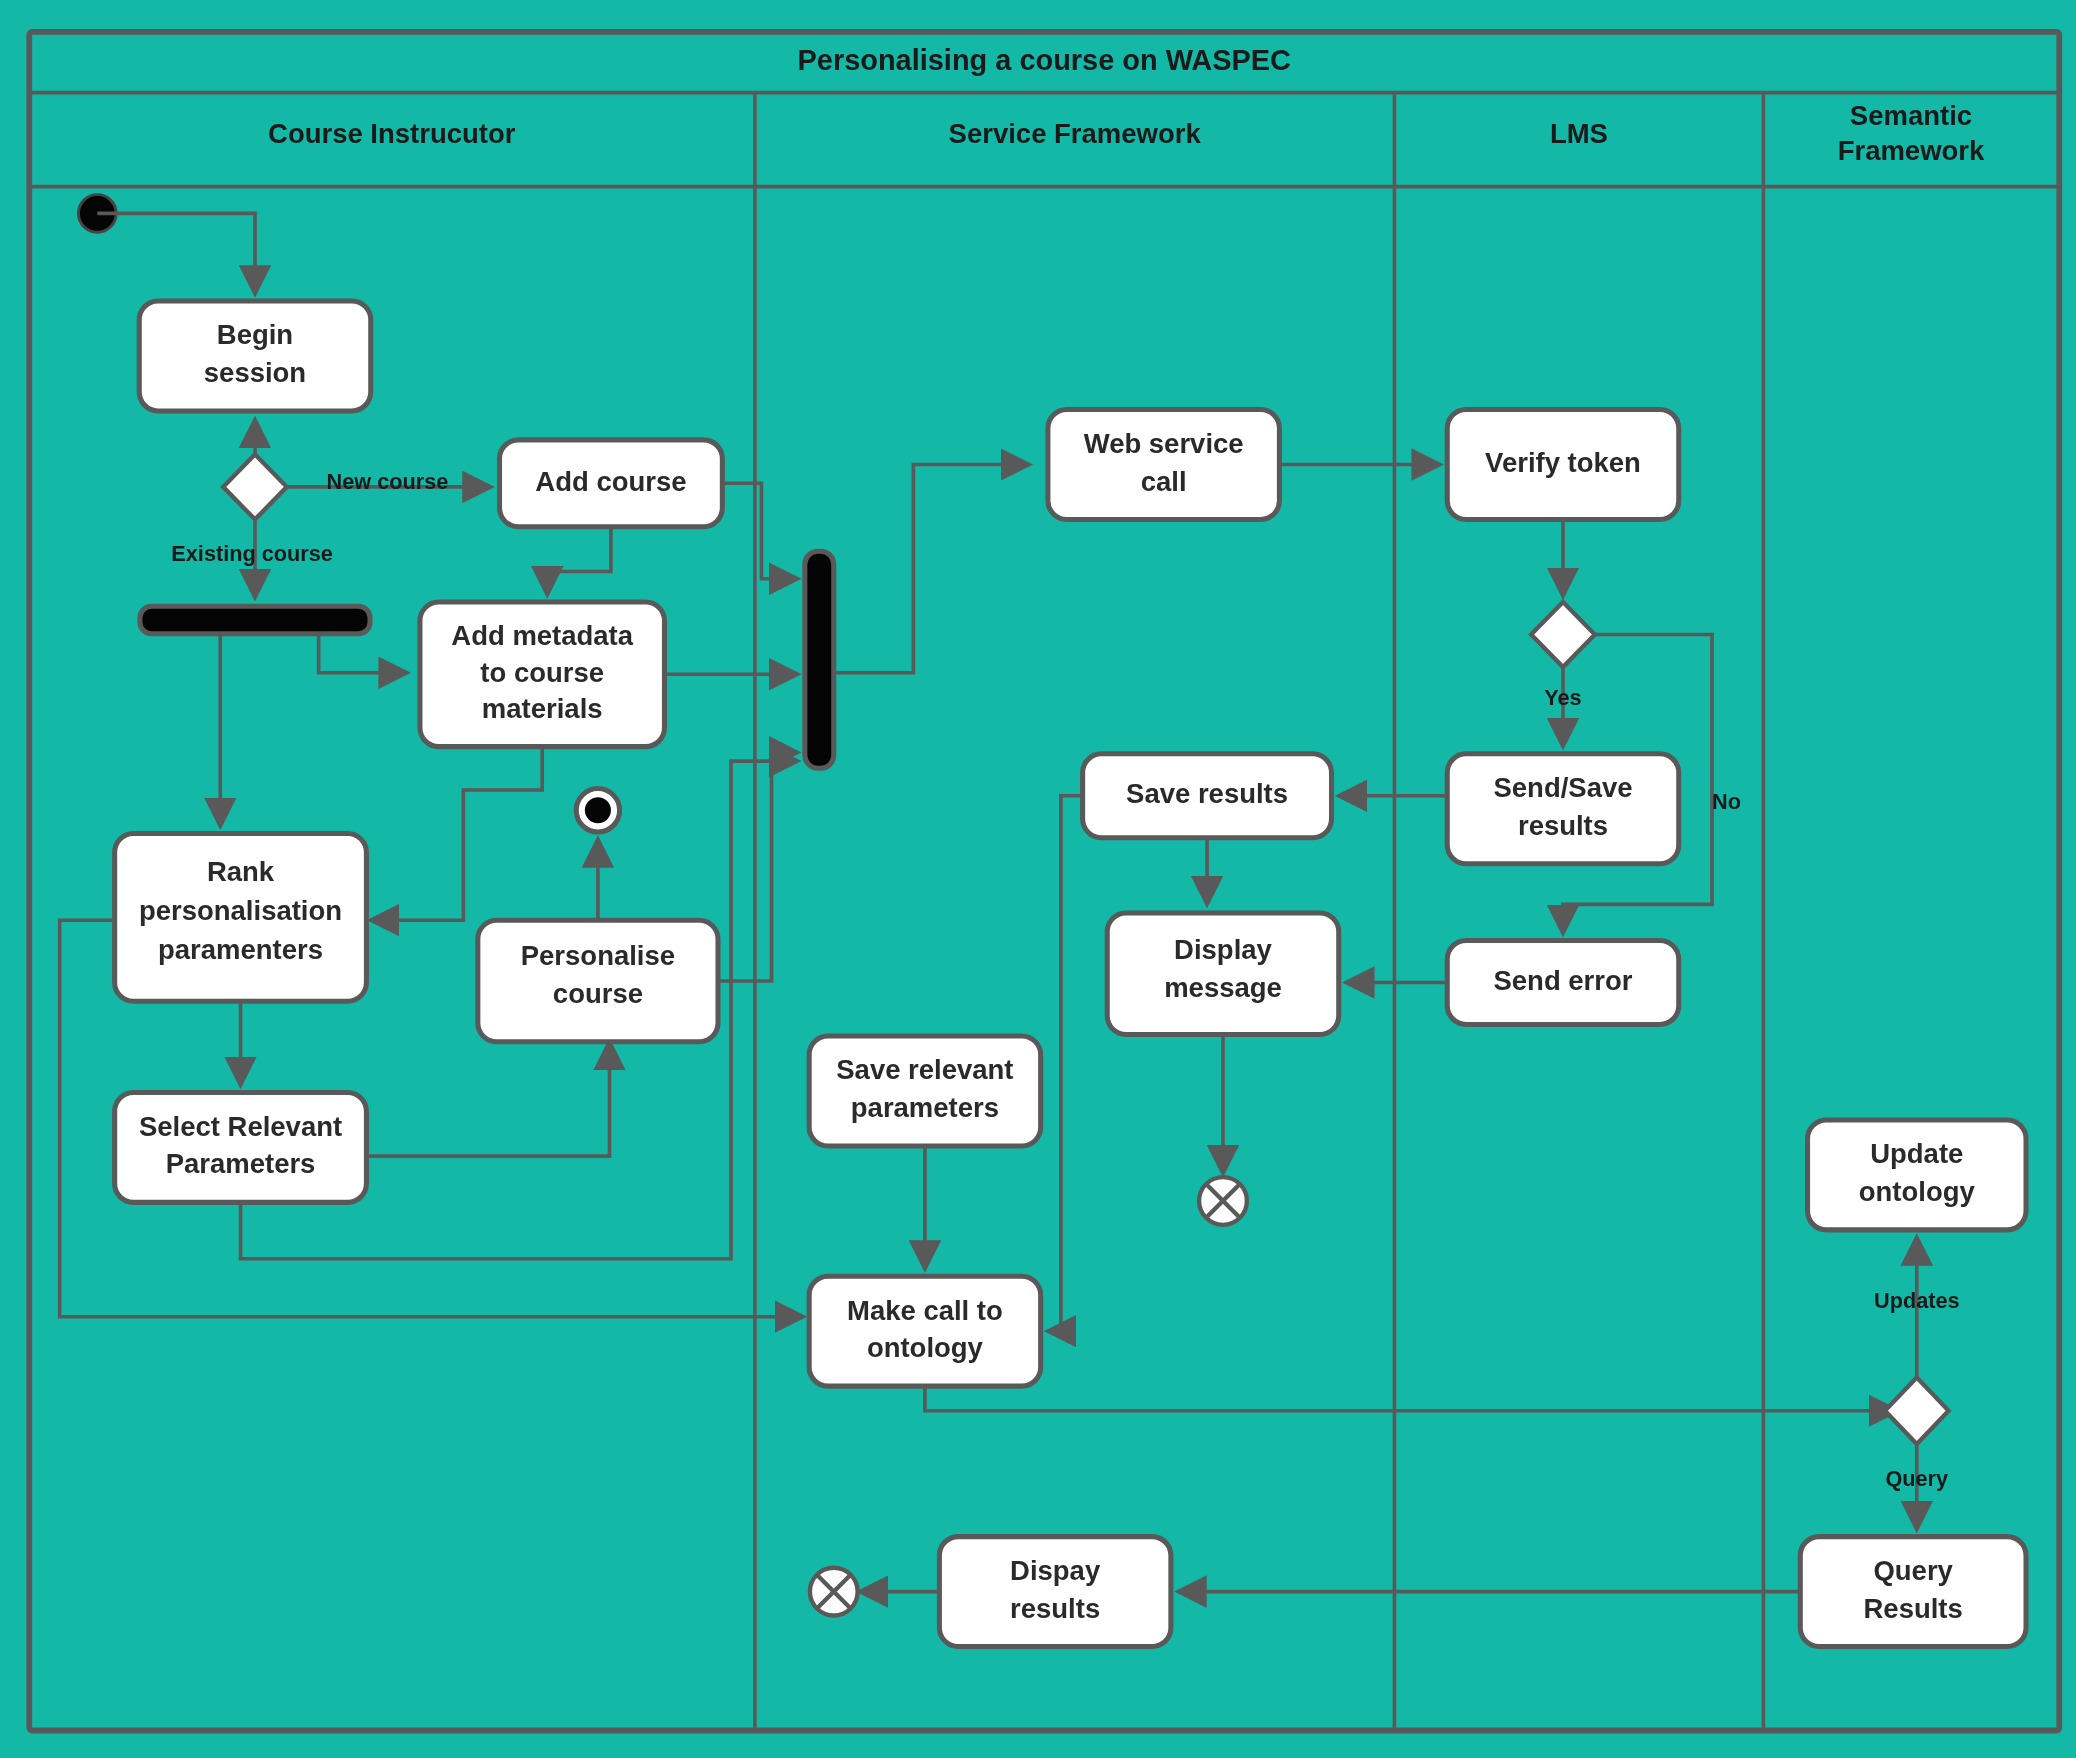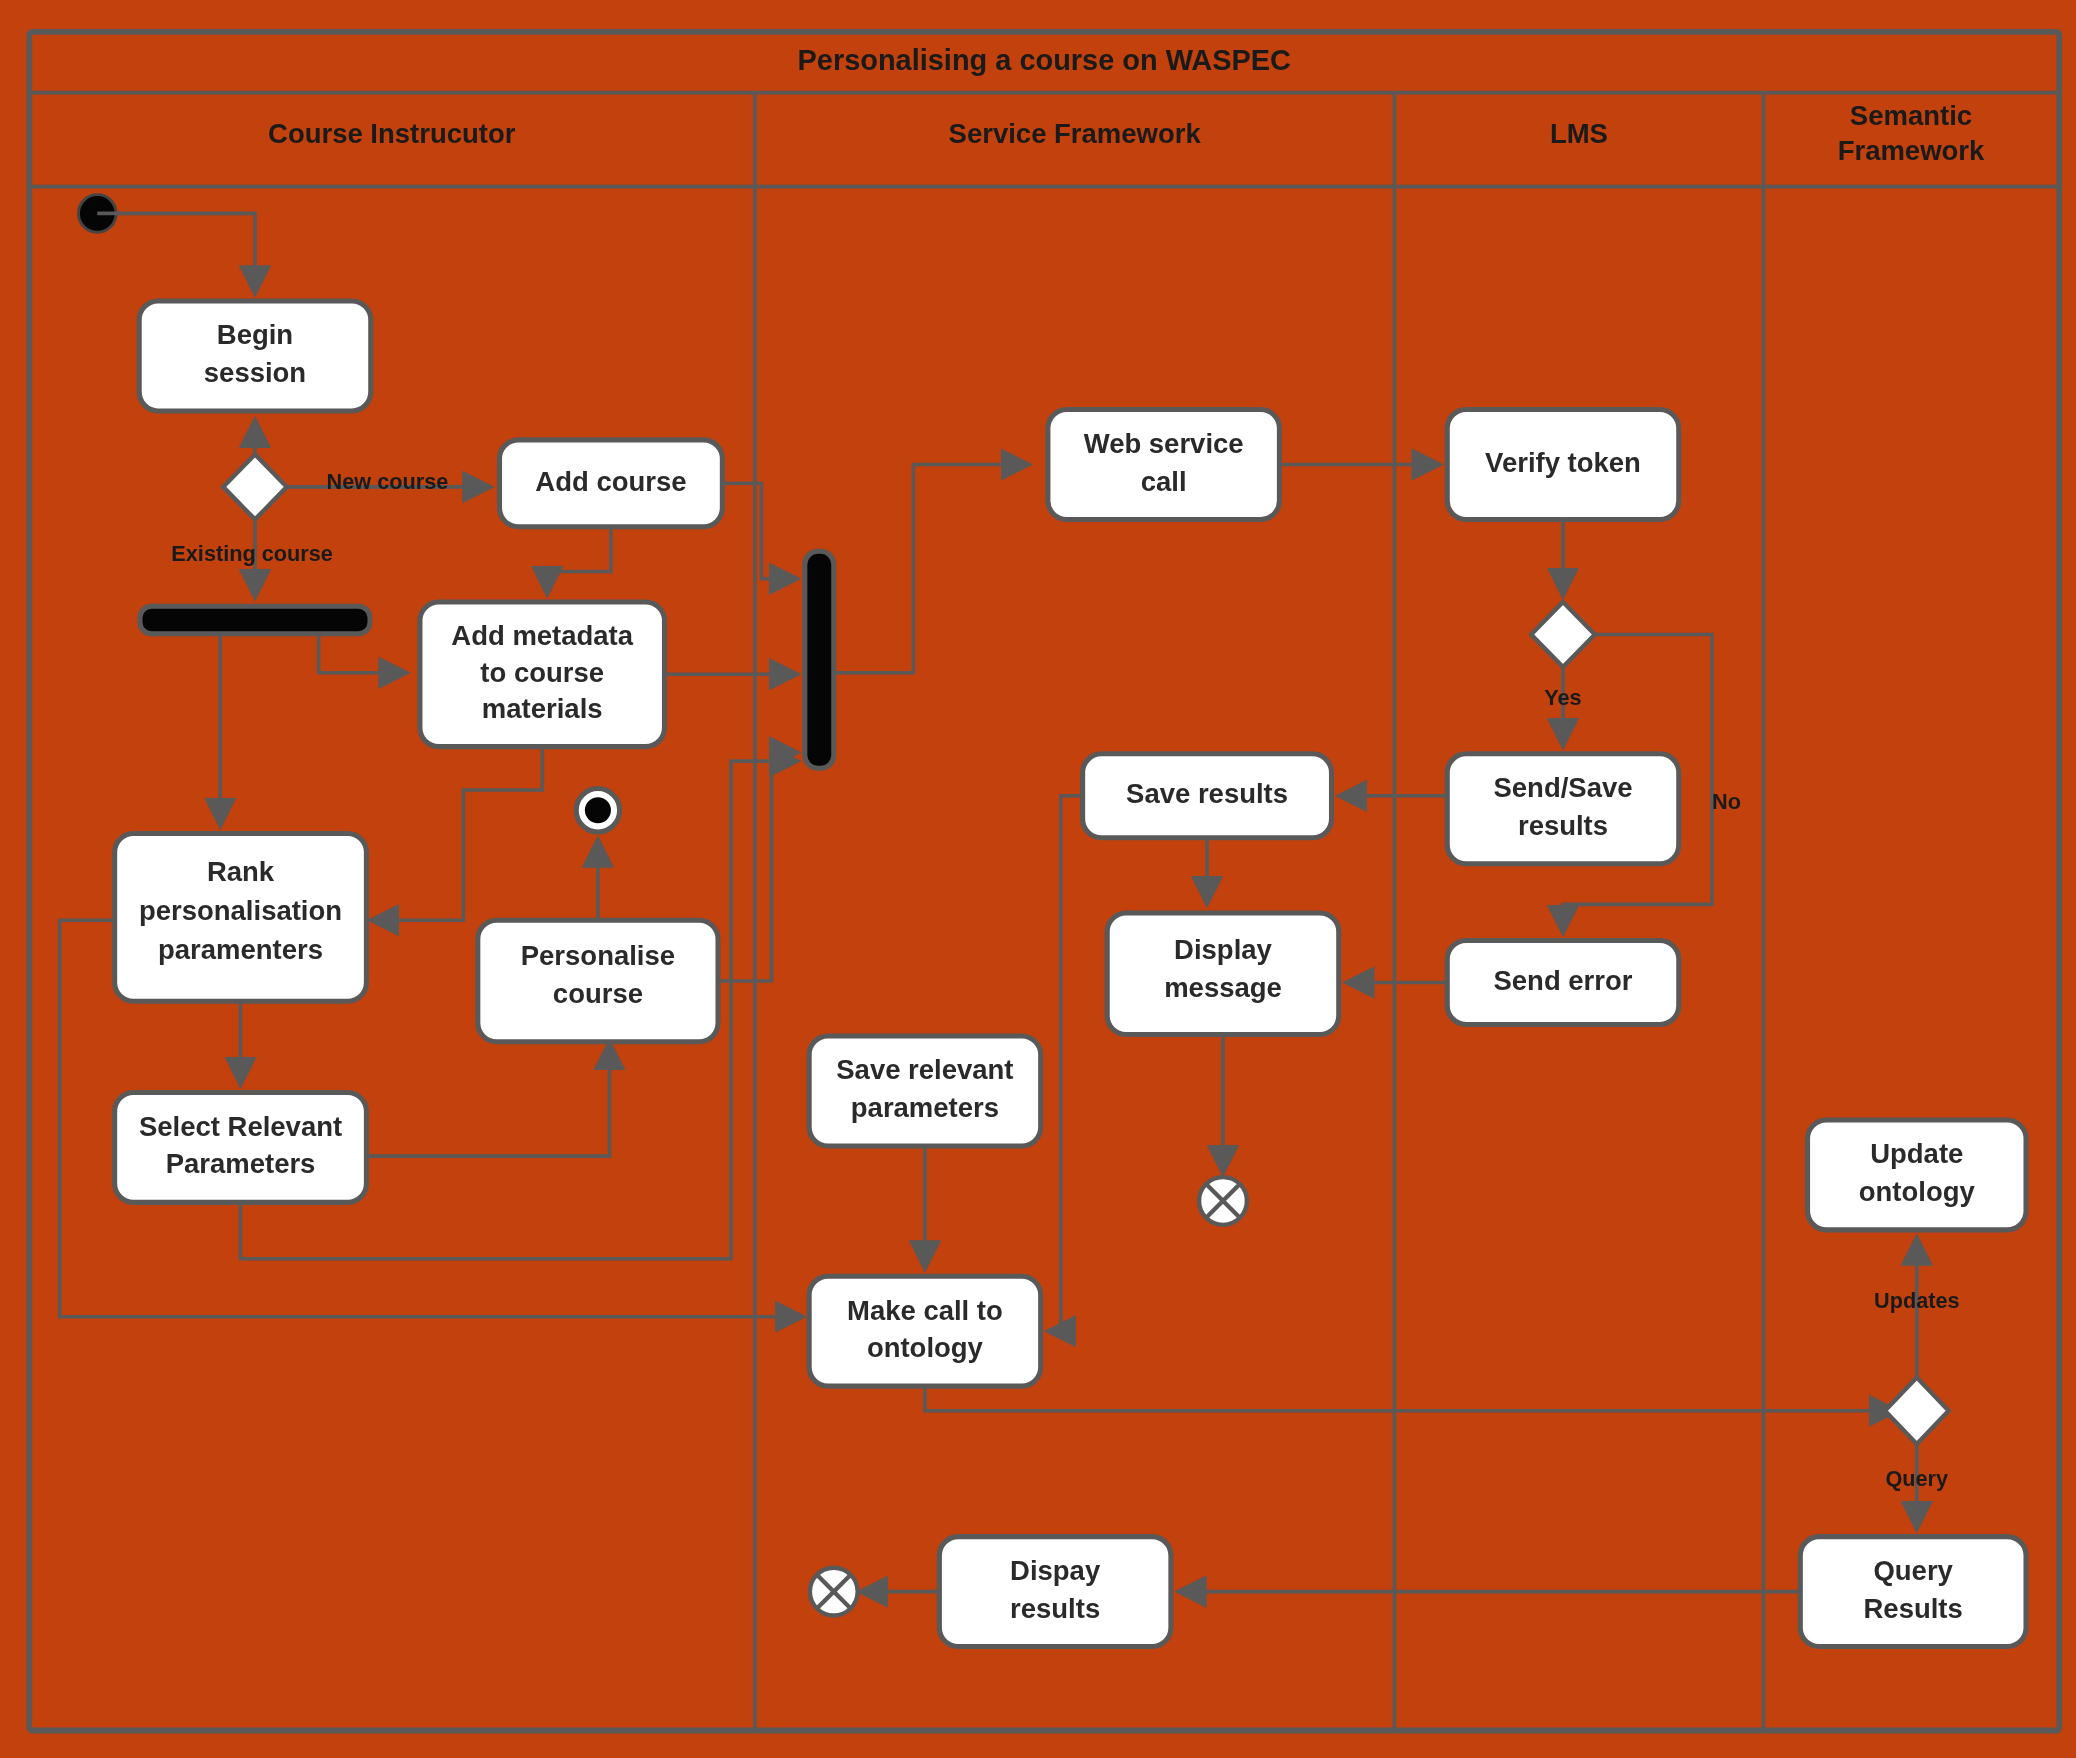--- a/index.html
+++ b/index.html
@@ -1,17 +1,17 @@
 <!DOCTYPE html>
 <html style="font-size:11.6px"><head>
 <meta charset="utf-8">
 <style>
   html,body{margin:0;padding:0;background:#ffffff;}
   body{font-family:"Liberation Sans",sans-serif;}
-  #stage{position:relative;width:2077px;height:1758px;background:#c2410c;}
+  #stage{position:relative;width:2077px;height:1758px;background:#14b8a6;}
   svg#diagram{position:absolute;inset:0;width:2077px;height:1758px;}
   .lane-title,.diag-title{font-weight:bold;fill:#1a1a1a;text-anchor:middle;dominant-baseline:middle;}
   .diag-title{font-size:40px;}
   .lane-title{font-size:38px;}
   .node-label{font-weight:bold;fill:#2a2a2a;font-size:38px;text-anchor:middle;dominant-baseline:middle;}
   .edge-label{font-weight:bold;fill:#1a1a1a;font-size:30px;text-anchor:middle;dominant-baseline:middle;}
   .act{fill:#ffffff;stroke:#595959;stroke-width:7;}
   .frame{fill:none;stroke:#595959;stroke-width:8;}
   .lanesep{stroke:#595959;stroke-width:5;fill:none;}
   .flow{fill:none;stroke:#595959;stroke-width:5;}

